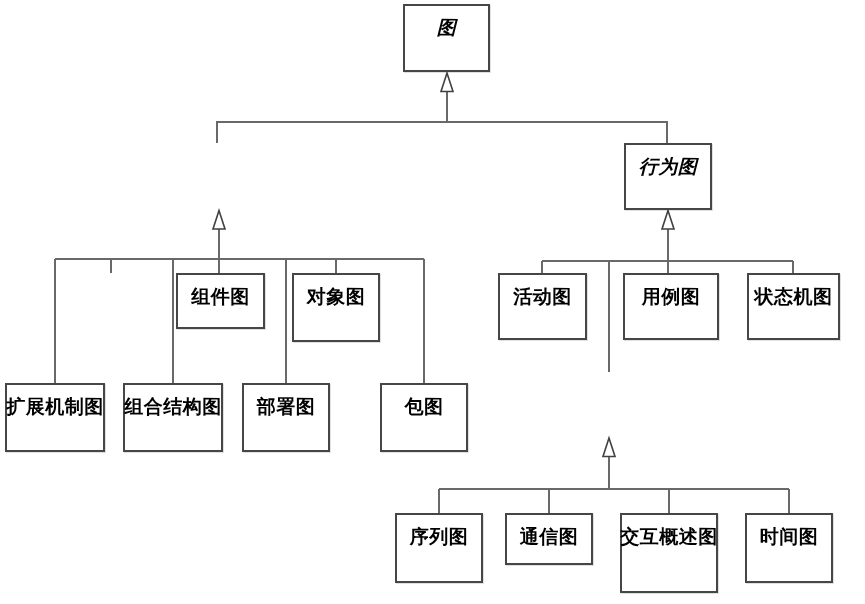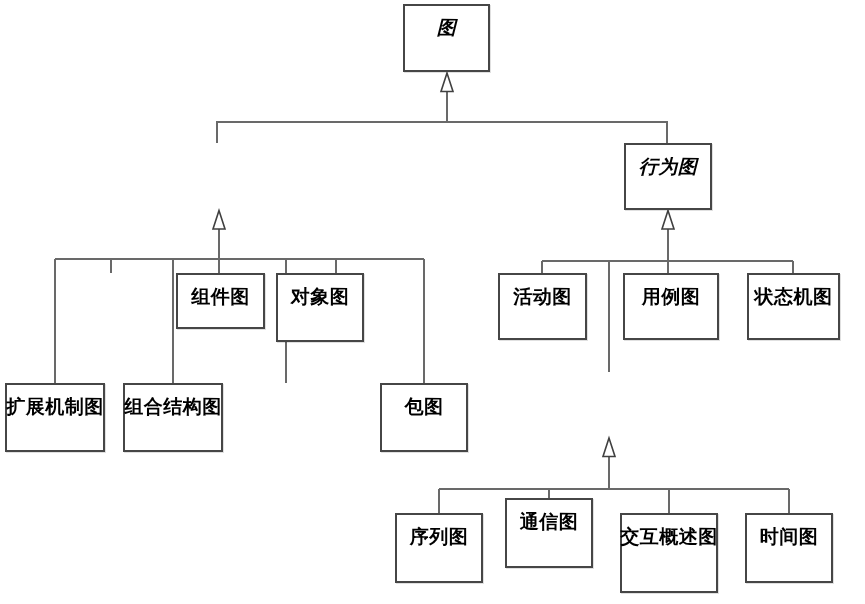--- a/index.html
+++ b/index.html
@@ -90,48 +90,51 @@
     <span class="lbl">图</span>
   </div>
 
   <div class="node abstract" style="left:624px;top:143px;width:88px;height:67px">
     <span class="lbl">行为图</span>
   </div>
 
   <div class="node" style="left:176px;top:273px;width:89px;height:56px">
     <span class="lbl">组件图</span>
   </div>
-  <div class="node" style="left:276px;top:273px;width:88px;height:69px">
+  <div class="node" style="left:292px;top:273px;width:88px;height:69px">
     <span class="lbl">对象图</span>
   </div>
 
   <div class="node" style="left:5px;top:383px;width:100px;height:69px">
     <span class="lbl">扩展机制图</span>
   </div>
   <div class="node" style="left:123px;top:383px;width:100px;height:69px">
     <span class="lbl">组合结构图</span>
+  </div>
+  <div class="node" style="left:242px;top:383px;width:88px;height:69px">
+    <span class="lbl">部署图</span>
   </div>
   <div class="node" style="left:380px;top:383px;width:88px;height:69px">
     <span class="lbl">包图</span>
   </div>
 
   <div class="node" style="left:498px;top:273px;width:89px;height:67px">
     <span class="lbl">活动图</span>
   </div>
   <div class="node" style="left:623px;top:273px;width:96px;height:67px">
     <span class="lbl">用例图</span>
   </div>
   <div class="node" style="left:747px;top:273px;width:93px;height:67px">
     <span class="lbl">状态机图</span>
   </div>
 
   <div class="node" style="left:395px;top:513px;width:88px;height:70px">
     <span class="lbl">序列图</span>
   </div>
-  <div class="node" style="left:505px;top:498px;width:88px;height:70px">
+  <div class="node" style="left:505px;top:513px;width:88px;height:52px">
     <span class="lbl">通信图</span>
   </div>
   <div class="node" style="left:620px;top:513px;width:98px;height:80px">
     <span class="lbl">交互概述图</span>
   </div>
   <div class="node" style="left:745px;top:513px;width:88px;height:70px">
     <span class="lbl">时间图</span>
   </div>
 
 </div>

